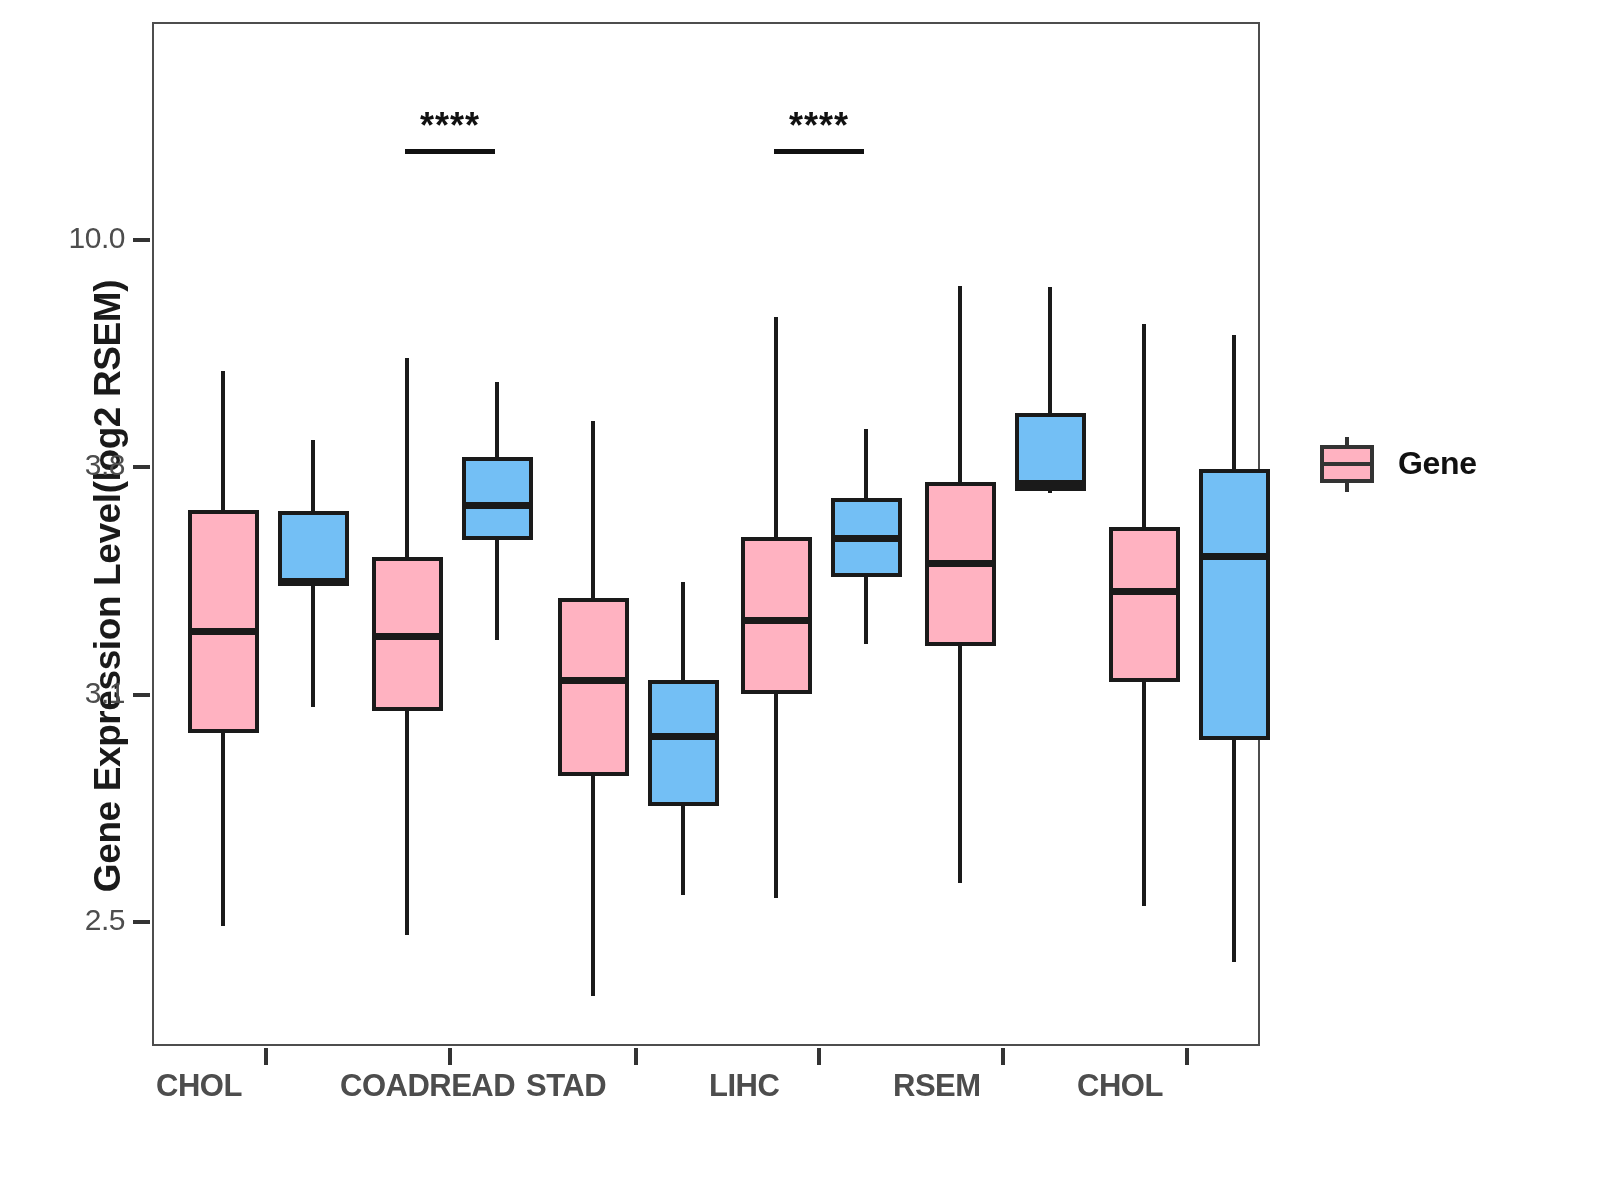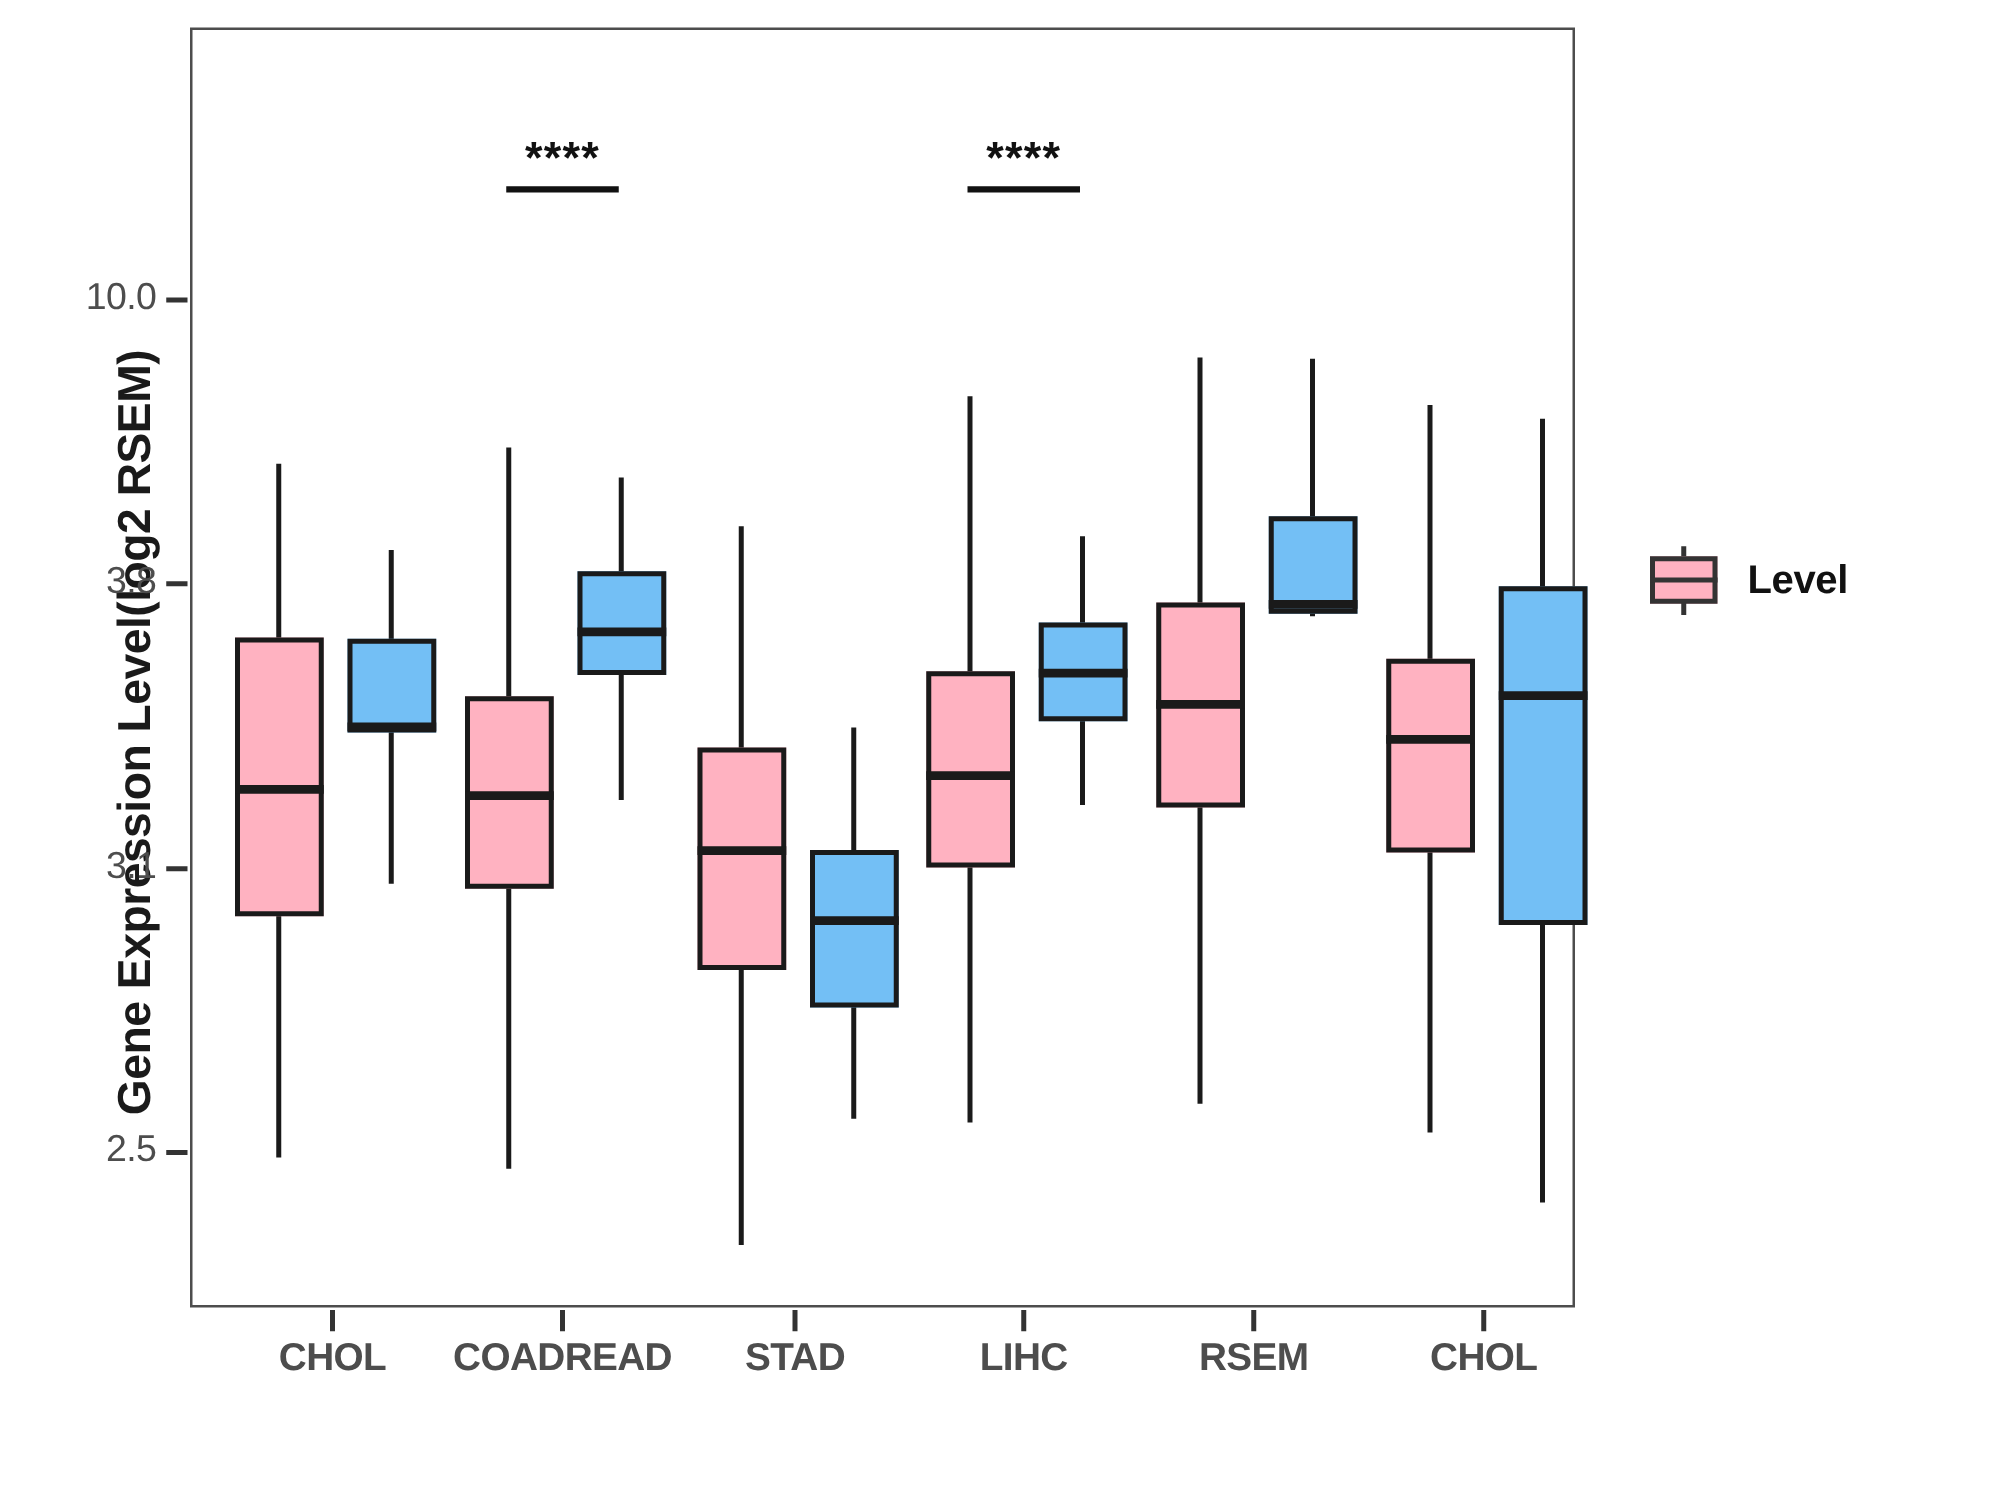--- a/index.html
+++ b/index.html
@@ -58,21 +58,21 @@
   .xtick{
     position:absolute;
     top:1048px;
     width:3.5px;height:17px;
     background:#333;
   }
   .xtxt{
     position:absolute;
     top:1068px;
     width:220px;
-    text-align:center;
+    text-align:left;
     font-size:31px;
     font-weight:bold;
     color:#4d4d4d;
     letter-spacing:-0.5px;
   }
 
   
   .whisker{position:absolute;width:3.5px;background:#1a1a1a;}
   .boxrect{position:absolute;border:4px solid #1a1a1a;box-sizing:border-box;}
   .boxrect.tumor{background:#FFB2C1;}
@@ -192,18 +192,18 @@
 
   <div id="legend">
 
     <div class="legend-row">
       <div class="legend-key">
         <div class="kw top"></div>
         <div class="kbox tumor"></div>
         <div class="kmed"></div>
         <div class="kw bot"></div>
       </div>
-      <div class="legend-label">Level</div>
+      <div class="legend-label">Gene</div>
     </div>
 
   </div>
 
 </div>
 
 </body></html>

